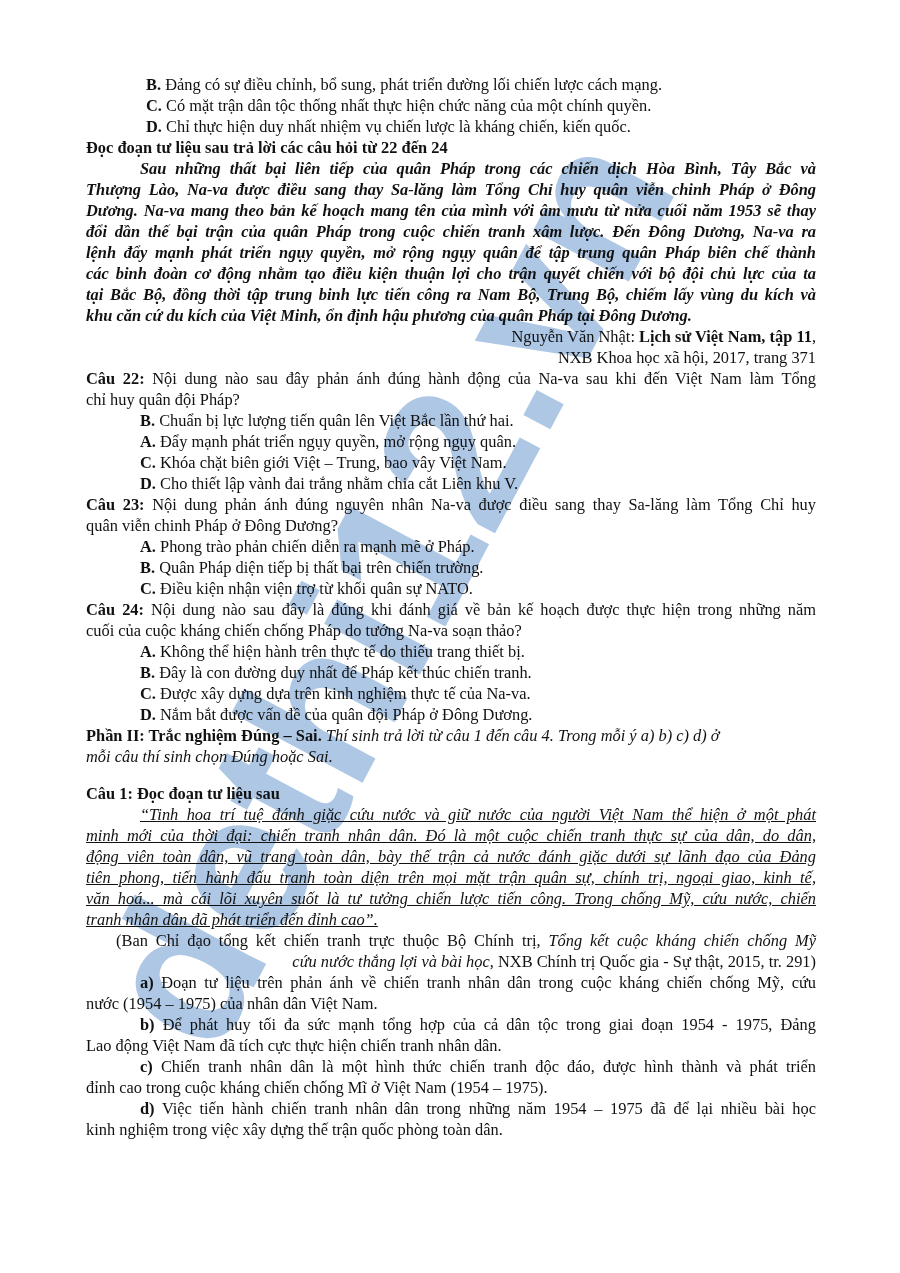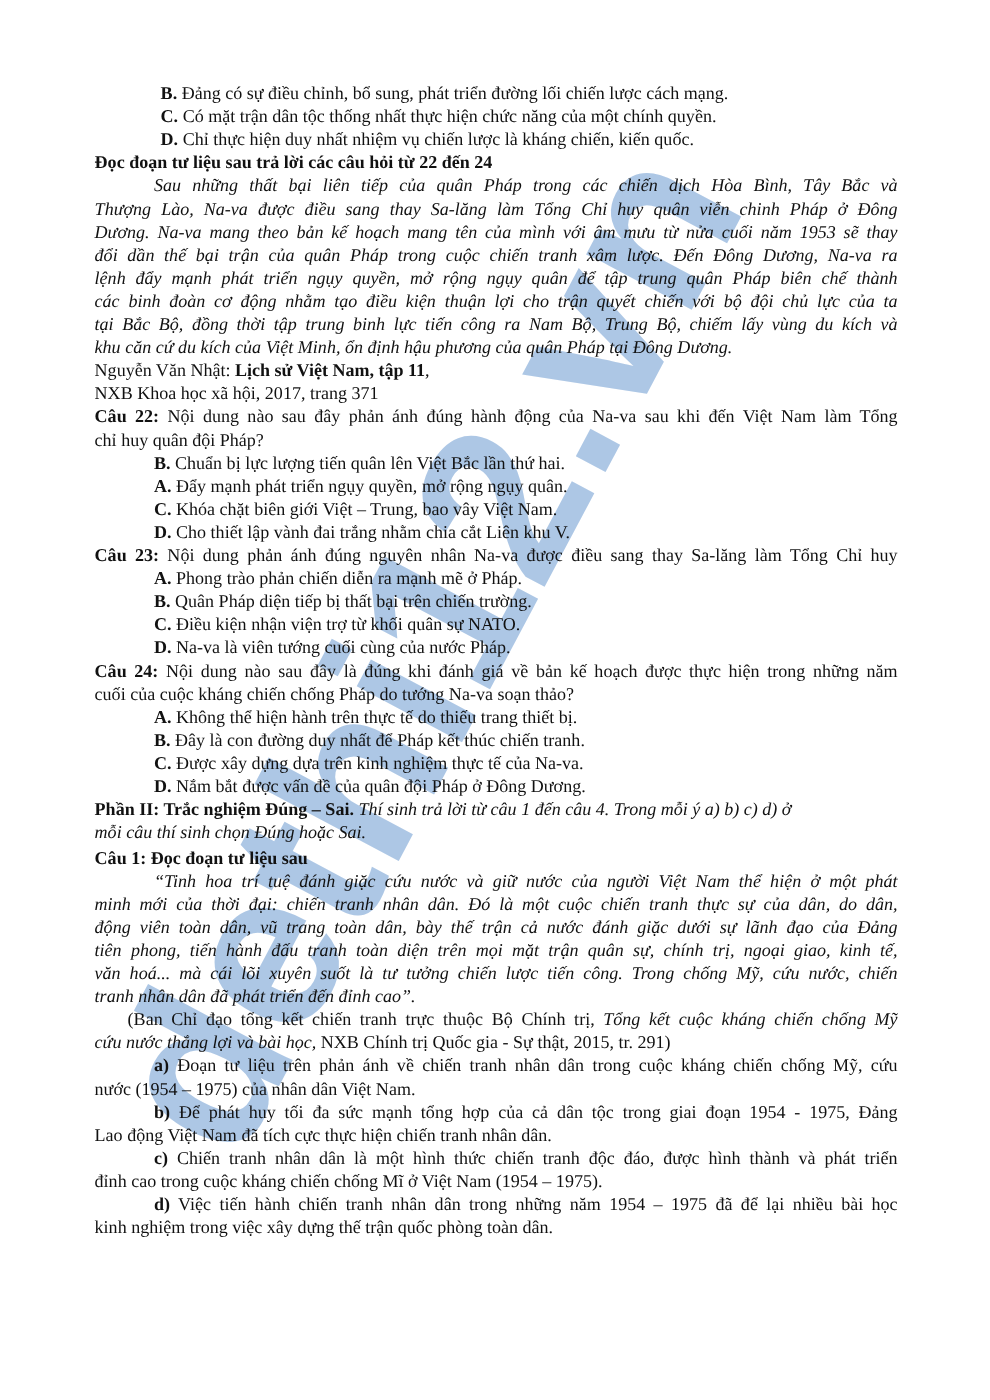--- a/index.html
+++ b/index.html
@@ -2,42 +2,42 @@
 <html><head>
 <meta charset="utf-8">
 <style>
   html, body { margin:0; padding:0; background:#ffffff; }
   body { width:900px; height:1273px; position:relative; overflow:hidden;
          font-family:"Liberation Serif", serif; color:#111; font-size:16.4px; }
   .page { position:absolute; left:86px; top:74px; width:730px; line-height:21px; }
   .line { white-space:nowrap; }
   .opt { padding-left:54px; }
   .just { text-align:justify; text-align-last:justify; white-space:normal; }
-  .right { }
+  .right { text-align:right; }
   b { font-weight:bold; }
   i { }
   .heading { font-weight:bold; }
   .watermark { position:absolute; left:0; top:0; width:900px; height:1273px; pointer-events:none; }
 </style>
 </head>
 <body>
 
 <svg class="watermark" viewBox="0 0 900 1273">
   <text x="0" y="0" transform="translate(215,1060) rotate(-62)" font-family="Liberation Sans, sans-serif" font-size="205" font-weight="bold" fill="#a9c4e4" fill-opacity="0.95" textLength="990" lengthAdjust="spacingAndGlyphs">dethi12.vn</text>
 </svg>
 
 <div class="page">
 
   <div class="line opt" style="padding-left:60px;"><b>B.</b> <span>Đảng có sự điều chỉnh, bổ sung, phát triển đường lối chiến lược cách mạng.</span></div>
   <div class="line opt" style="padding-left:60px;"><b>C.</b> <span>Có mặt trận dân tộc thống nhất thực hiện chức năng của một chính quyền.</span></div>
   <div class="line opt" style="padding-left:60px;"><b>D.</b> <span>Chỉ thực hiện duy nhất nhiệm vụ chiến lược là kháng chiến, kiến quốc.</span></div>
 
   <div class="line heading">Đọc đoạn tư liệu sau trả lời các câu hỏi từ 22 đến 24</div>
 
-  <div style="font-style:italic;">
+  <div style="font-style:italic;font-weight:bold;">
     <div class="line just" style="padding-left:54px;">Sau những thất bại liên tiếp của quân Pháp trong các chiến dịch Hòa Bình, Tây Bắc và</div>
     <div class="line just">Thượng Lào, Na-va được điều sang thay Sa-lăng làm Tổng Chỉ huy quân viễn chinh Pháp ở Đông</div>
     <div class="line just">Dương. Na-va mang theo bản kế hoạch mang tên của mình với âm mưu từ nửa cuối năm 1953 sẽ thay</div>
     <div class="line just">đổi dần thế bại trận của quân Pháp trong cuộc chiến tranh xâm lược. Đến Đông Dương, Na-va ra</div>
     <div class="line just">lệnh đẩy mạnh phát triển ngụy quyền, mở rộng ngụy quân để tập trung quân Pháp biên chế thành</div>
     <div class="line just">các binh đoàn cơ động nhằm tạo điều kiện thuận lợi cho trận quyết chiến với bộ đội chủ lực của ta</div>
     <div class="line just">tại Bắc Bộ, đồng thời tập trung binh lực tiến công ra Nam Bộ, Trung Bộ, chiếm lấy vùng du kích và</div>
     <div class="line">khu căn cứ du kích của Việt Minh, ổn định hậu phương của quân Pháp tại Đông Dương.</div>
   </div>
   <div class="line right"><span>Nguyễn Văn Nhật: </span><b>Lịch sử Việt Nam, tập 11</b><span>,</span></div>
@@ -47,43 +47,43 @@
     <div class="line just"><b>Câu 22:</b><span> Nội dung nào sau đây phản ánh đúng hành động của Na-va sau khi đến Việt Nam làm Tổng</span></div>
     <div class="line">chỉ huy quân đội Pháp?</div>
     <div class="line opt"><b>B.</b><span> Chuẩn bị lực lượng tiến quân lên Việt Bắc lần thứ hai.</span></div>
     <div class="line opt"><b>A.</b><span> Đẩy mạnh phát triển ngụy quyền, mở rộng ngụy quân.</span></div>
     <div class="line opt"><b>C.</b><span> Khóa chặt biên giới Việt – Trung, bao vây Việt Nam.</span></div>
     <div class="line opt"><b>D.</b><span> Cho thiết lập vành đai trắng nhằm chia cắt Liên khu V.</span></div>
   </div>
 
   <div>
     <div class="line just"><b>Câu 23:</b><span> Nội dung phản ánh đúng nguyên nhân Na-va được điều sang thay Sa-lăng làm Tổng Chỉ huy</span></div>
+    <div class="line">quân viễn chinh Pháp ở Đông Dương?</div>
     <div class="line opt"><b>A.</b><span> Phong trào phản chiến diễn ra mạnh mẽ ở Pháp.</span></div>
     <div class="line opt"><b>B.</b><span> Quân Pháp diện tiếp bị thất bại trên chiến trường.</span></div>
     <div class="line opt"><b>C.</b><span> Điều kiện nhận viện trợ từ khối quân sự NATO.</span></div>
-    <div class="line opt"><b>D.</b><span> Na-va là viên tướng cuối cùng của nước Pháp.</span></div>
   </div>
 
   <div>
     <div class="line just"><b>Câu 24:</b><span> Nội dung nào sau đây là đúng khi đánh giá về bản kế hoạch được thực hiện trong những năm</span></div>
     <div class="line">cuối của cuộc kháng chiến chống Pháp do tướng Na-va soạn thảo?</div>
     <div class="line opt"><b>A.</b><span> Không thể hiện hành trên thực tế do thiếu trang thiết bị.</span></div>
     <div class="line opt"><b>B.</b><span> Đây là con đường duy nhất để Pháp kết thúc chiến tranh.</span></div>
     <div class="line opt"><b>C.</b><span> Được xây dựng dựa trên kinh nghiệm thực tế của Na-va.</span></div>
     <div class="line opt"><b>D.</b><span> Nắm bắt được vấn đề của quân đội Pháp ở Đông Dương.</span></div>
   </div>
 
   <div>
     <div class="line"><b>Phần II: Trắc nghiệm Đúng – Sai.</b><i> Thí sinh trả lời từ câu 1 đến câu 4. Trong mỗi ý a) b) c) d) ở</i></div>
     <div class="line"><i>mỗi câu thí sinh chọn Đúng hoặc Sai.</i></div>
   </div>
 
-  <div class="line heading" style="margin-top:2px;">Câu 1: Đọc đoạn tư liệu sau</div>
+  <div class="line heading" style="margin-top:16px;">Câu 1: Đọc đoạn tư liệu sau</div>
 
-  <div style="font-style:italic;">
+  <div style="font-style:italic;text-decoration:underline;">
     <div class="line just" style="padding-left:54px;">“Tinh hoa trí tuệ đánh giặc cứu nước và giữ nước của người Việt Nam thể hiện ở một phát</div>
     <div class="line just">minh mới của thời đại: chiến tranh nhân dân. Đó là một cuộc chiến tranh thực sự của dân, do dân,</div>
     <div class="line just">động viên toàn dân, vũ trang toàn dân, bày thế trận cả nước đánh giặc dưới sự lãnh đạo của Đảng</div>
     <div class="line just">tiên phong, tiến hành đấu tranh toàn diện trên mọi mặt trận quân sự, chính trị, ngoại giao, kinh tế,</div>
     <div class="line just">văn hoá... mà cái lõi xuyên suốt là tư tưởng chiến lược tiến công. Trong chống Mỹ, cứu nước, chiến</div>
     <div class="line">tranh nhân dân đã phát triển đến đỉnh cao”.</div>
   </div>
 
   <div class="line just" style="padding-left:30px;"><span>(Ban Chỉ đạo tổng kết chiến tranh trực thuộc Bộ Chính trị, </span><i>Tổng kết cuộc kháng chiến chống Mỹ</i></div>
   <div class="line right"><i>cứu nước thắng lợi và bài học,</i><span> NXB  Chính trị Quốc gia - Sự thật, 2015, tr. 291)</span></div>

